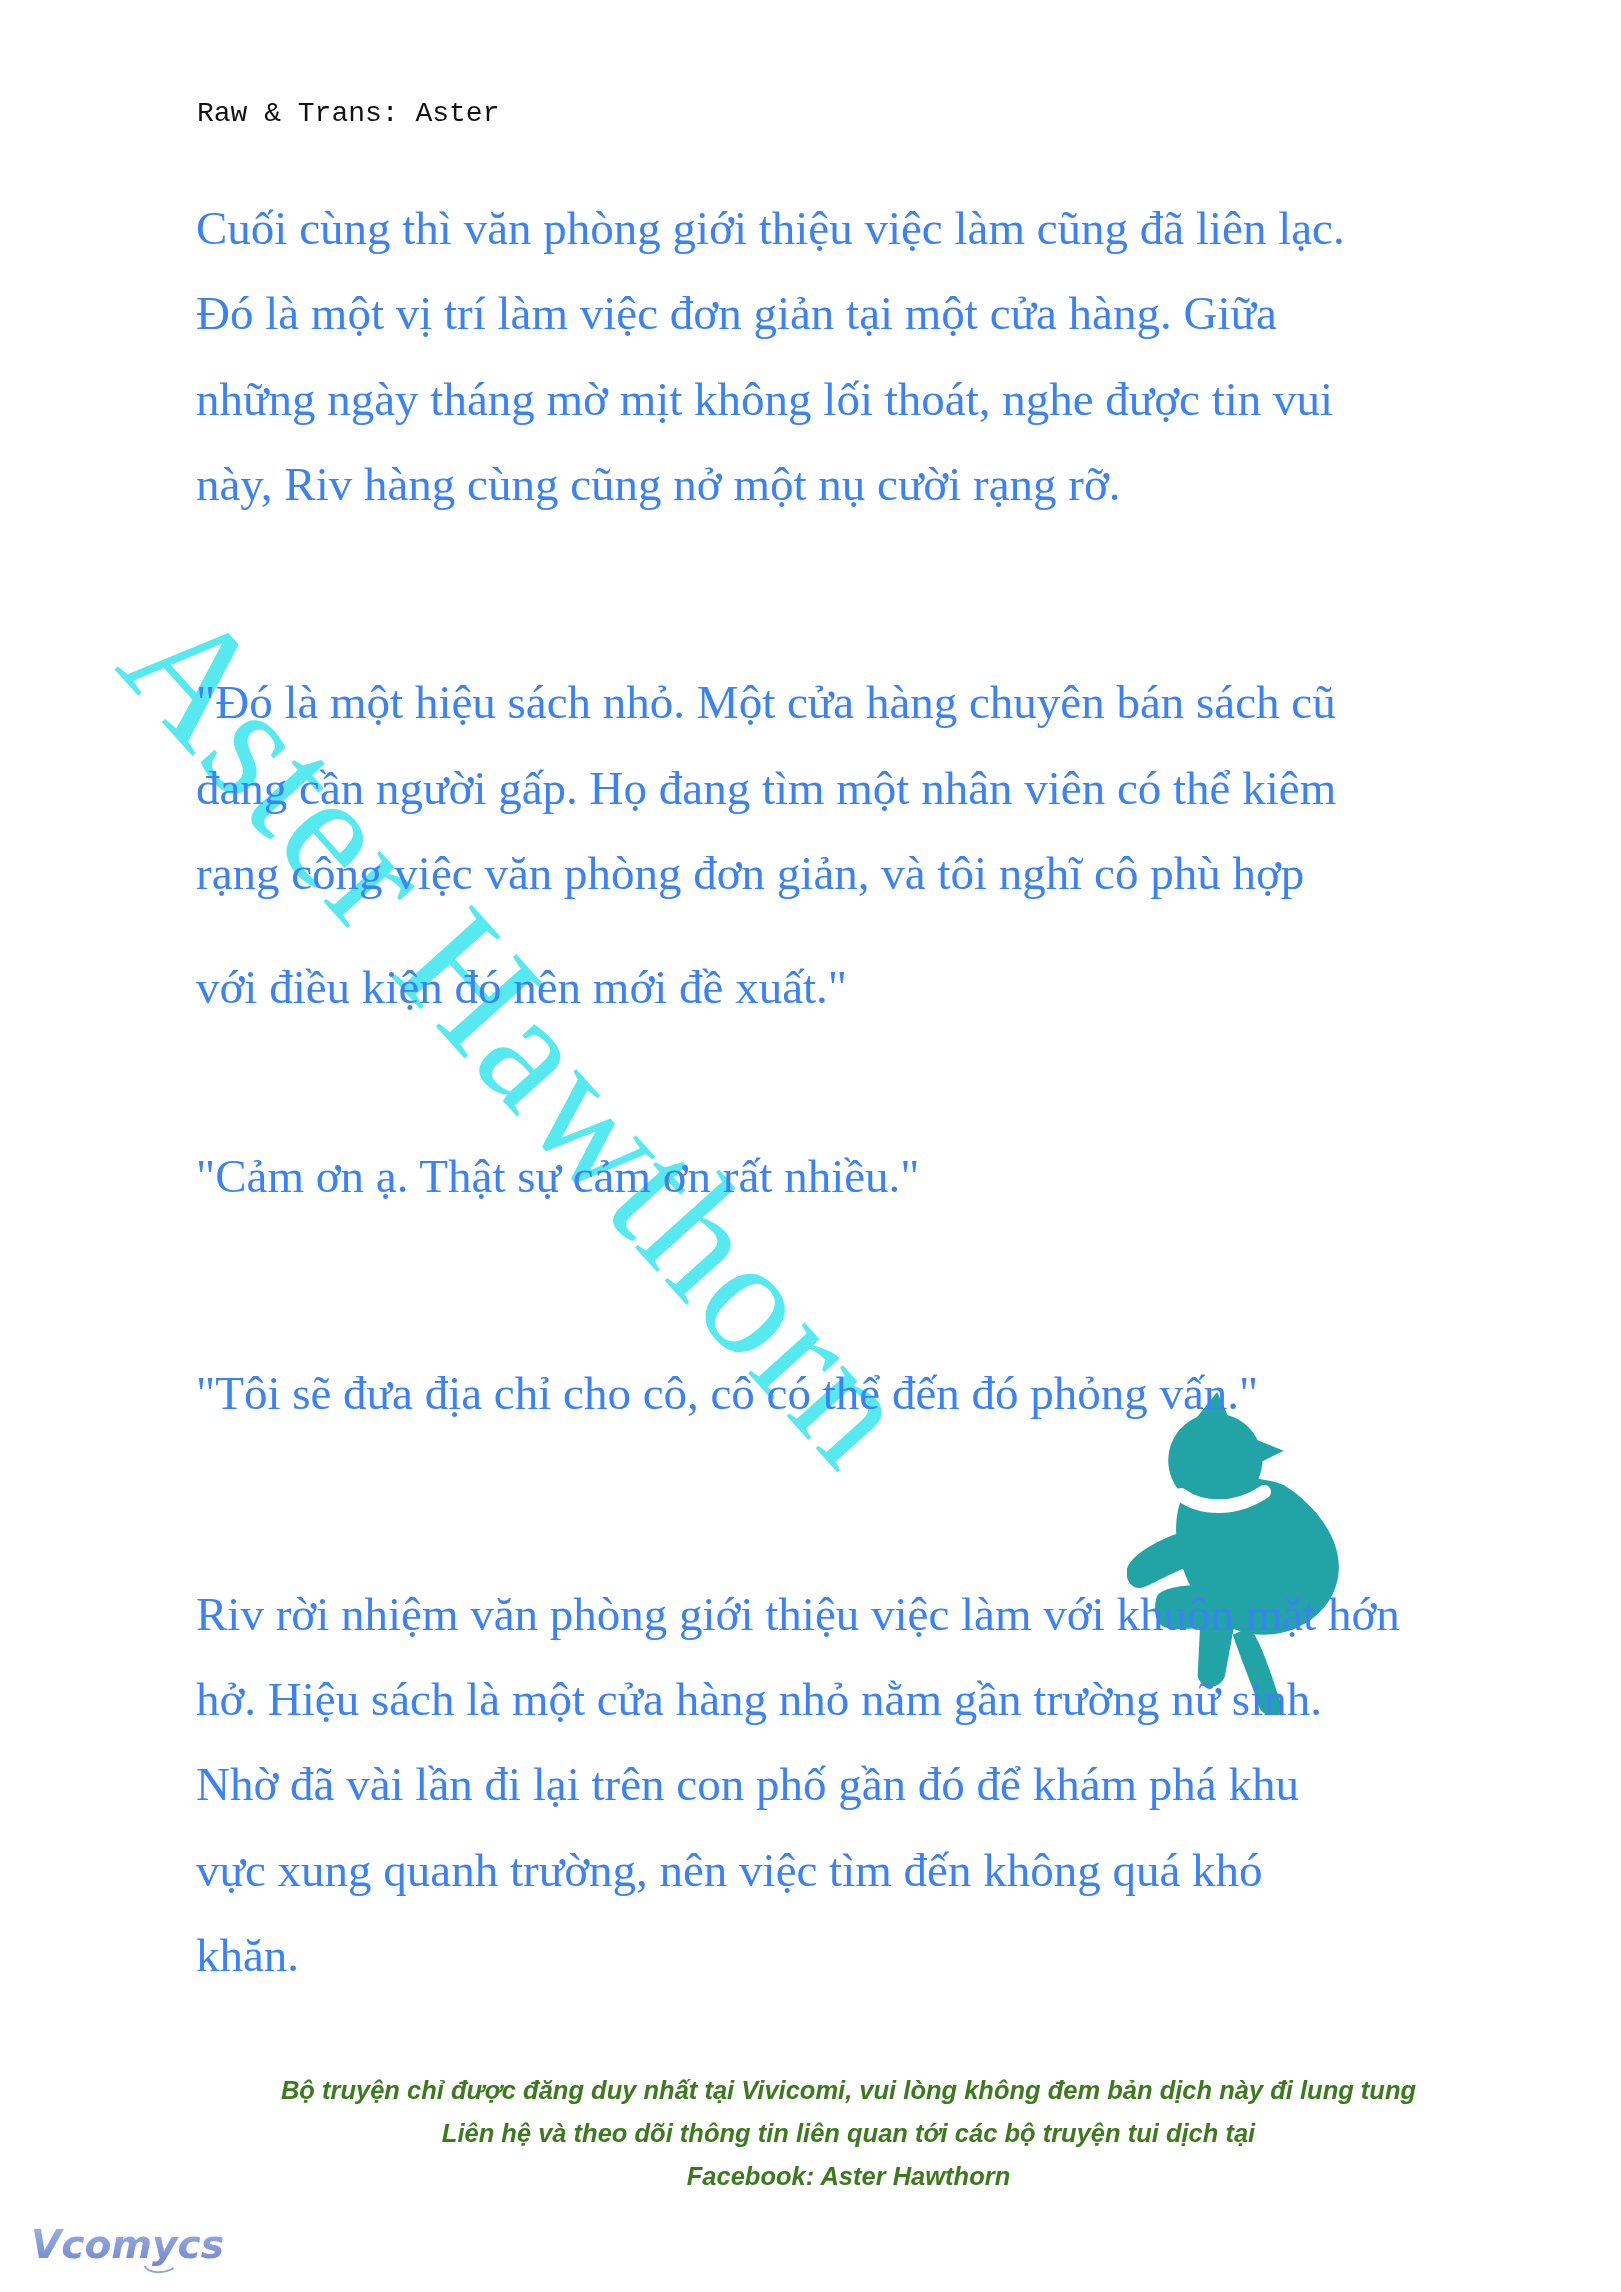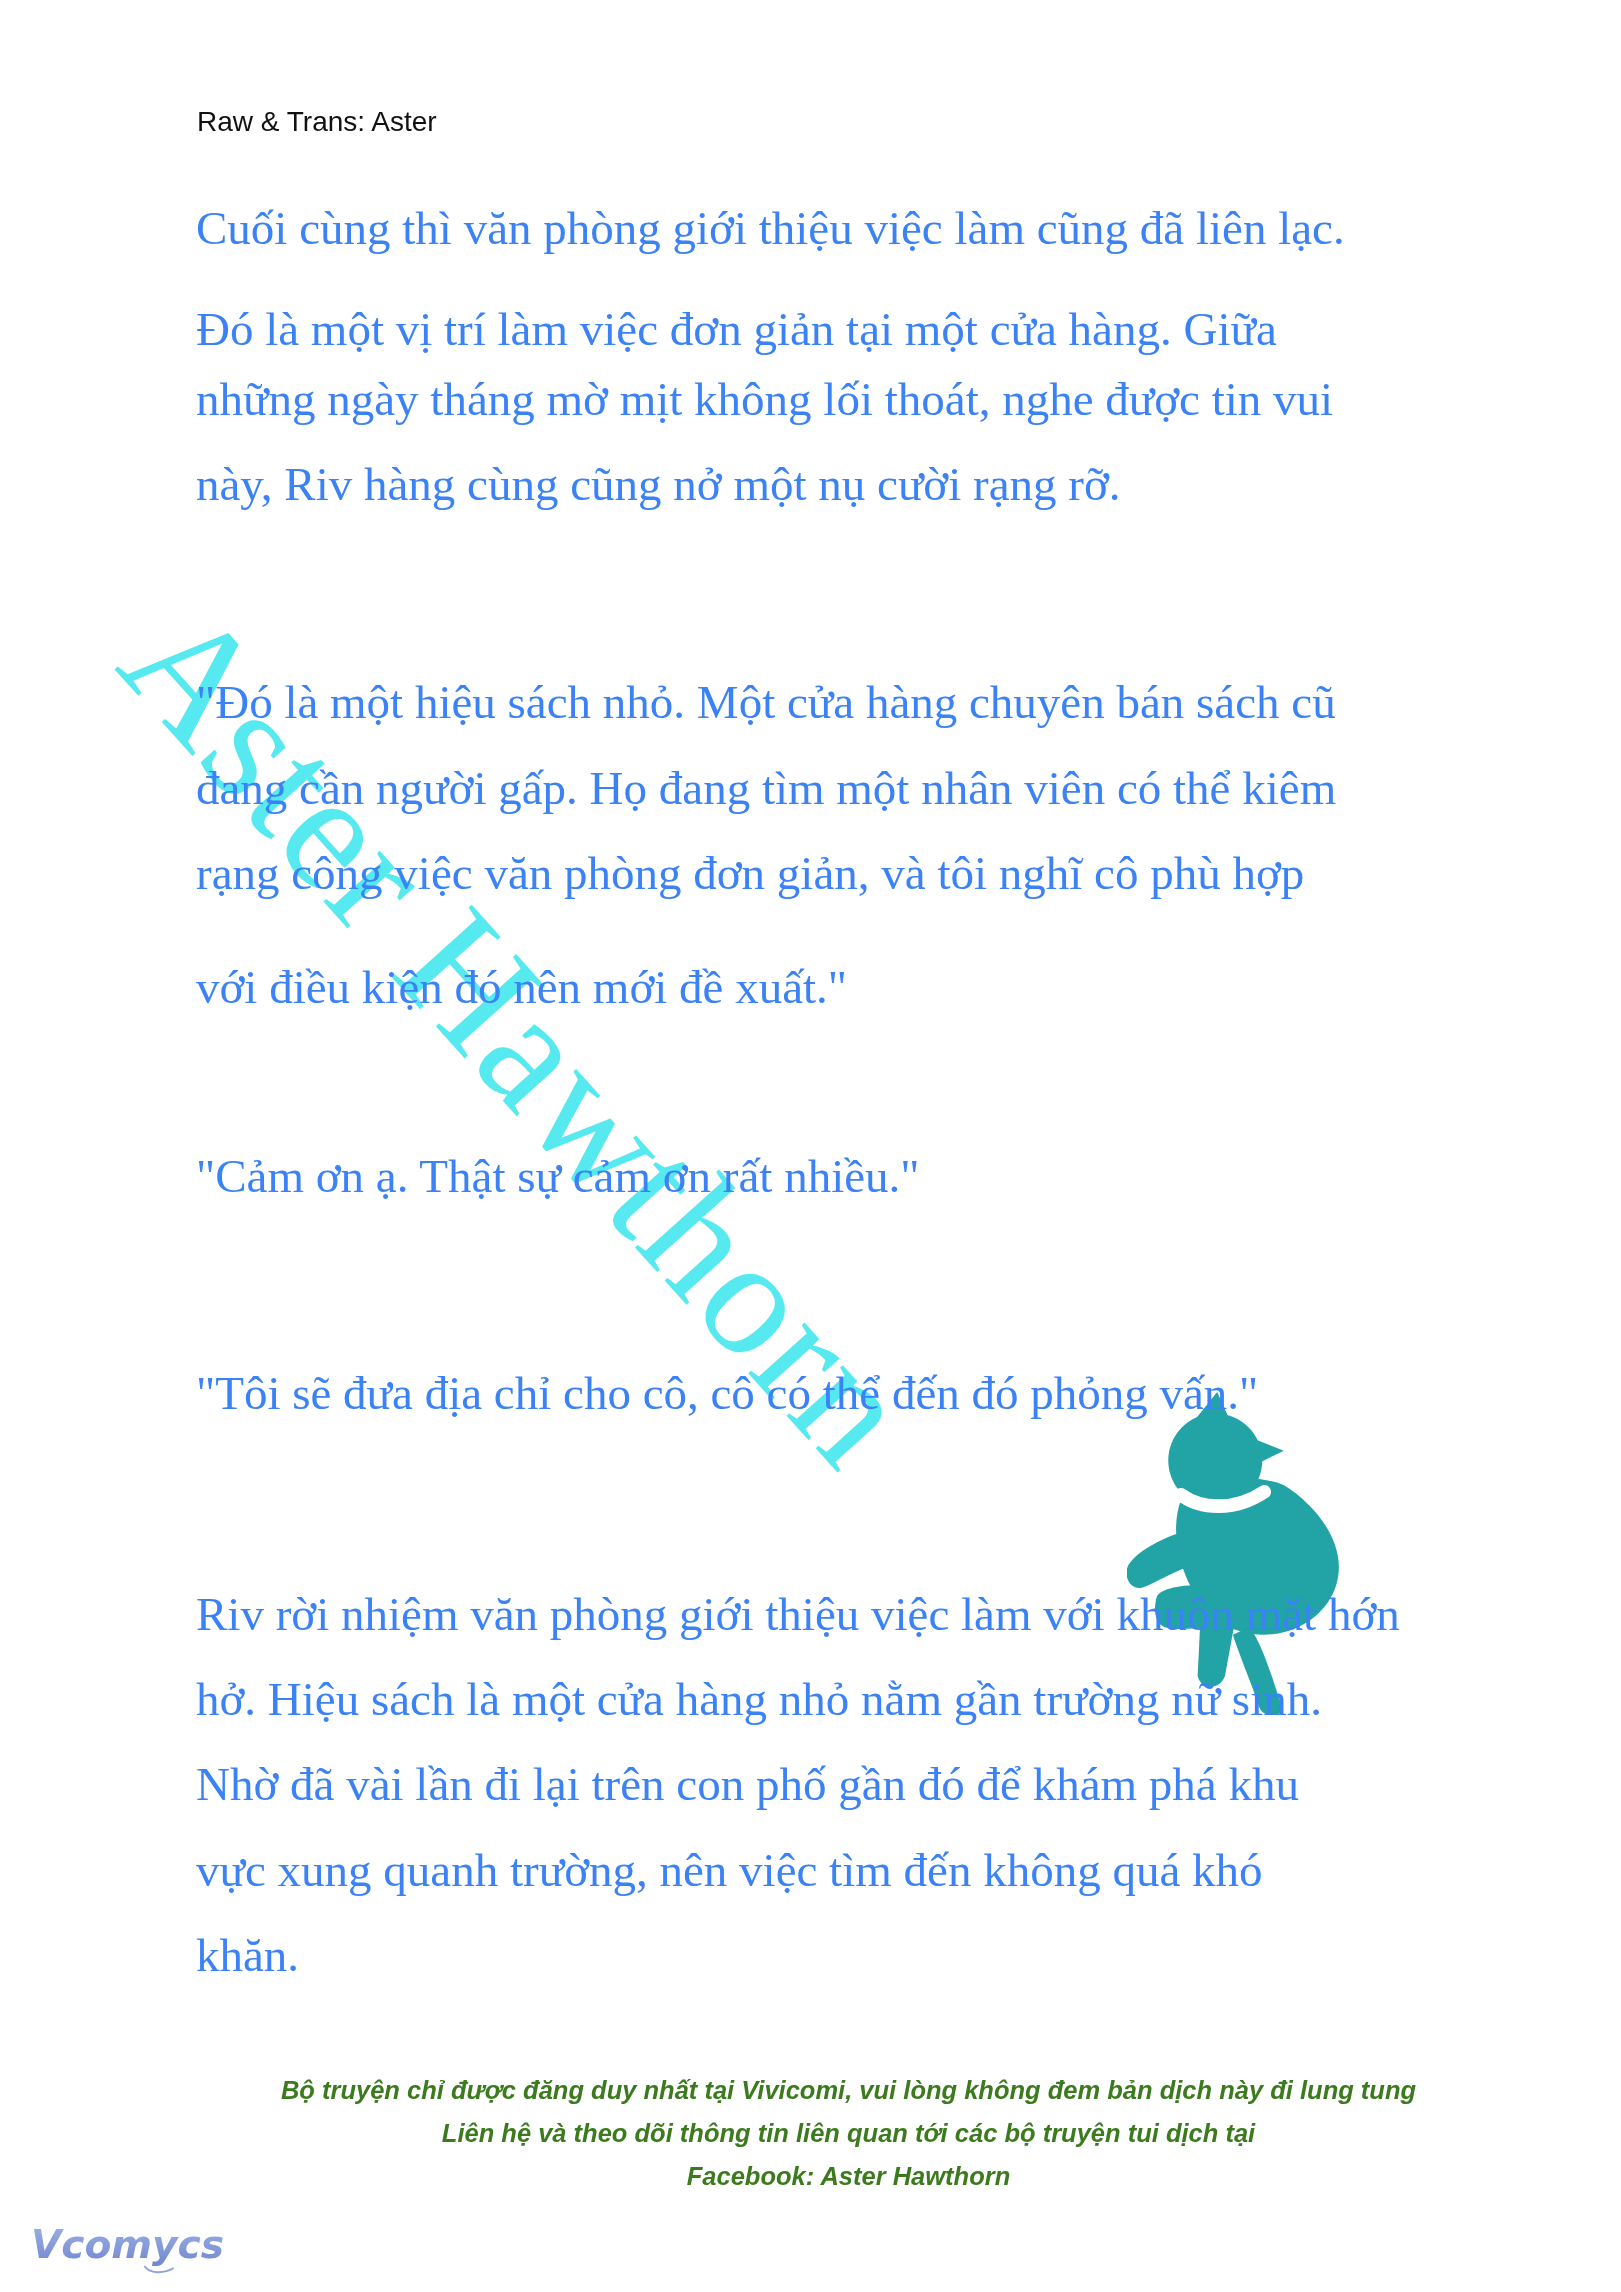--- a/index.html
+++ b/index.html
@@ -1,18 +1,18 @@
 <!DOCTYPE html>
 <html><head>
 <meta charset="utf-8">
 <style>
   html, body { margin: 0; padding: 0; background: #ffffff; }
   body { width: 1621px; height: 2293px; position: relative; overflow: hidden; }
   .page { position: absolute; left: 0; top: 0; width: 1621px; height: 2293px; background: #fff; }
-  .header { position: absolute; left: 197px; top: 98px; font-family: Liberation Sans, sans-serif; font-size: 28px; color: #111; margin-top: 8px; }
+  .header { position: absolute; left: 197px; top: 98px; font-family: Liberation Mono, monospace; font-size: 28px; color: #111; }
   .line { position: absolute; left: 196px; font-family: "Liberation Serif", serif; font-size: 47px; color: #3b82f6; white-space: nowrap; line-height: 59px; height: 59px; }
   .footer-line { position: absolute; left: 0; width: 1621px; text-align: center; font-family: "Liberation Sans", sans-serif; font-style: italic; font-weight: bold; font-size: 25.5px; color: #3c7a1e; line-height: 33px; margin-left: 38px; }
   .watermark { position: absolute; left: 225px; top: 568px; font-family: "Liberation Serif", serif; font-size: 165px; color: #4ee8ef; opacity: 0.95; white-space: nowrap; transform-origin: 0 0; transform: rotate(48deg); letter-spacing: 2px; pointer-events: none; }
   .cat { position: absolute; left: 1127px; top: 1392px; width: 245px; height: 323px; }
   .logo { position: absolute; left: 27.4px; top: 2217px; width: 225px; height: 59px; }
   .text-layer { position: absolute; left: 0; top: 0; width: 1621px; height: 2293px; }
 </style>
 </head>
 <body>
 
@@ -38,21 +38,21 @@
     </g>
 
     <path d="M55 105 C75 120 110 122 140 102" stroke="#ffffff" stroke-width="14" fill="none" stroke-linecap="round"></path>
   </svg>
 
   <div class="text-layer">
     <div class="header">Raw &amp; Trans: Aster</div>
 
     <div>
       <div class="line" style="top:199px">Cuối cùng thì văn phòng giới thiệu việc làm cũng đã liên lạc.</div>
-      <div class="line" style="top:300px">Đó là một vị trí làm việc đơn giản tại một cửa hàng. Giữa</div>
+      <div class="line" style="top:284px">Đó là một vị trí làm việc đơn giản tại một cửa hàng. Giữa</div>
       <div class="line" style="top:370px">những ngày tháng mờ mịt không lối thoát, nghe được tin vui</div>
       <div class="line" style="top:455px">này, Riv hàng cùng cũng nở một nụ cười rạng rỡ.</div>
     </div>
 
     <div>
       <div class="line" style="top:673px">"Đó là một hiệu sách nhỏ. Một cửa hàng chuyên bán sách cũ</div>
       <div class="line" style="top:759px">đang cần người gấp. Họ đang tìm một nhân viên có thể kiêm</div>
       <div class="line" style="top:844px">rạng công việc văn phòng đơn giản, và tôi nghĩ cô phù hợp</div>
       <div class="line" style="top:958px">với điều kiện đó nên mới đề xuất."</div>
     </div>

